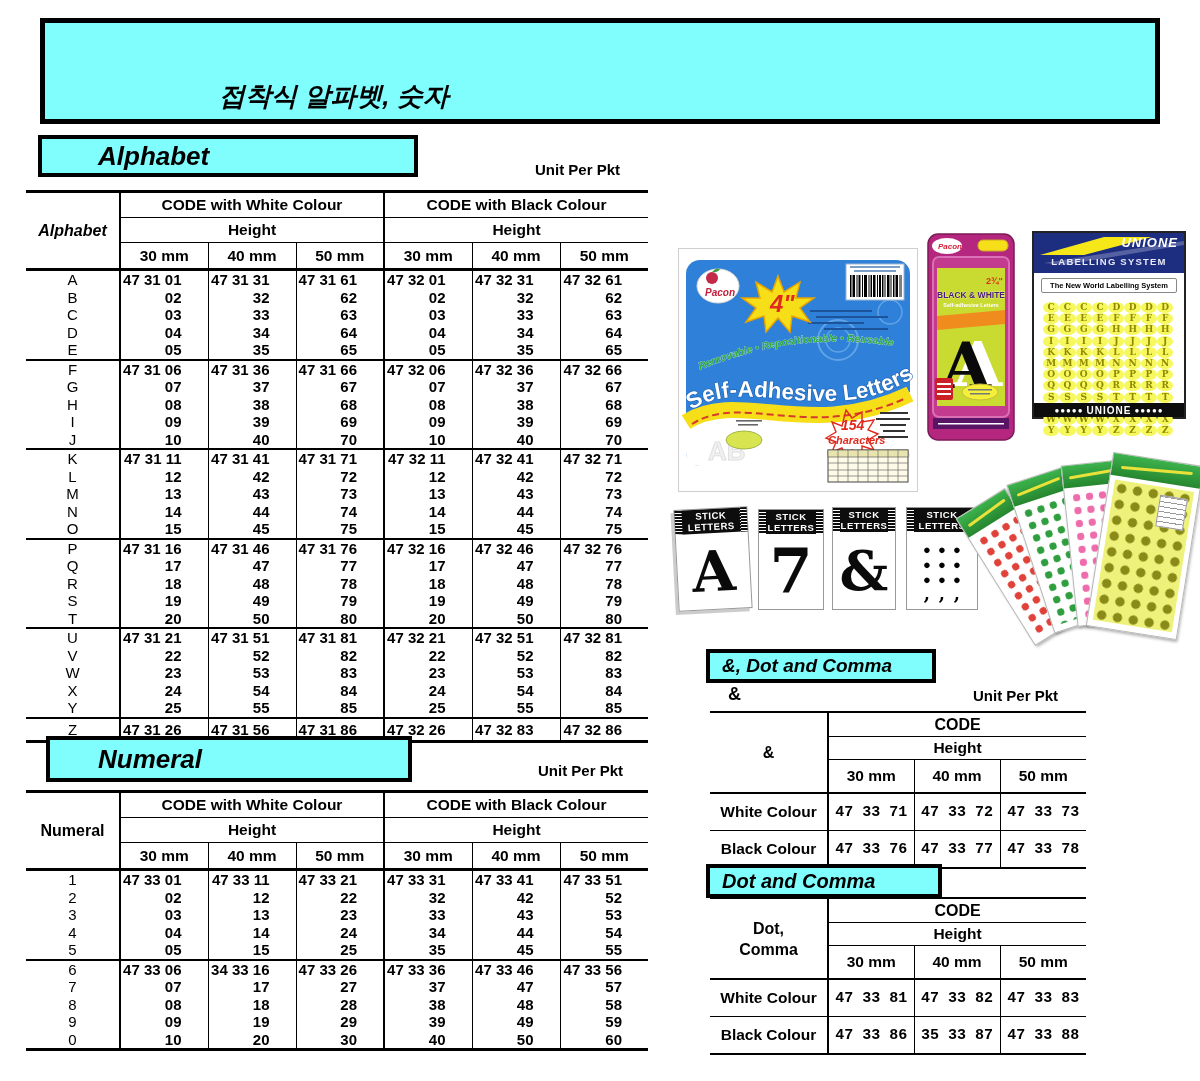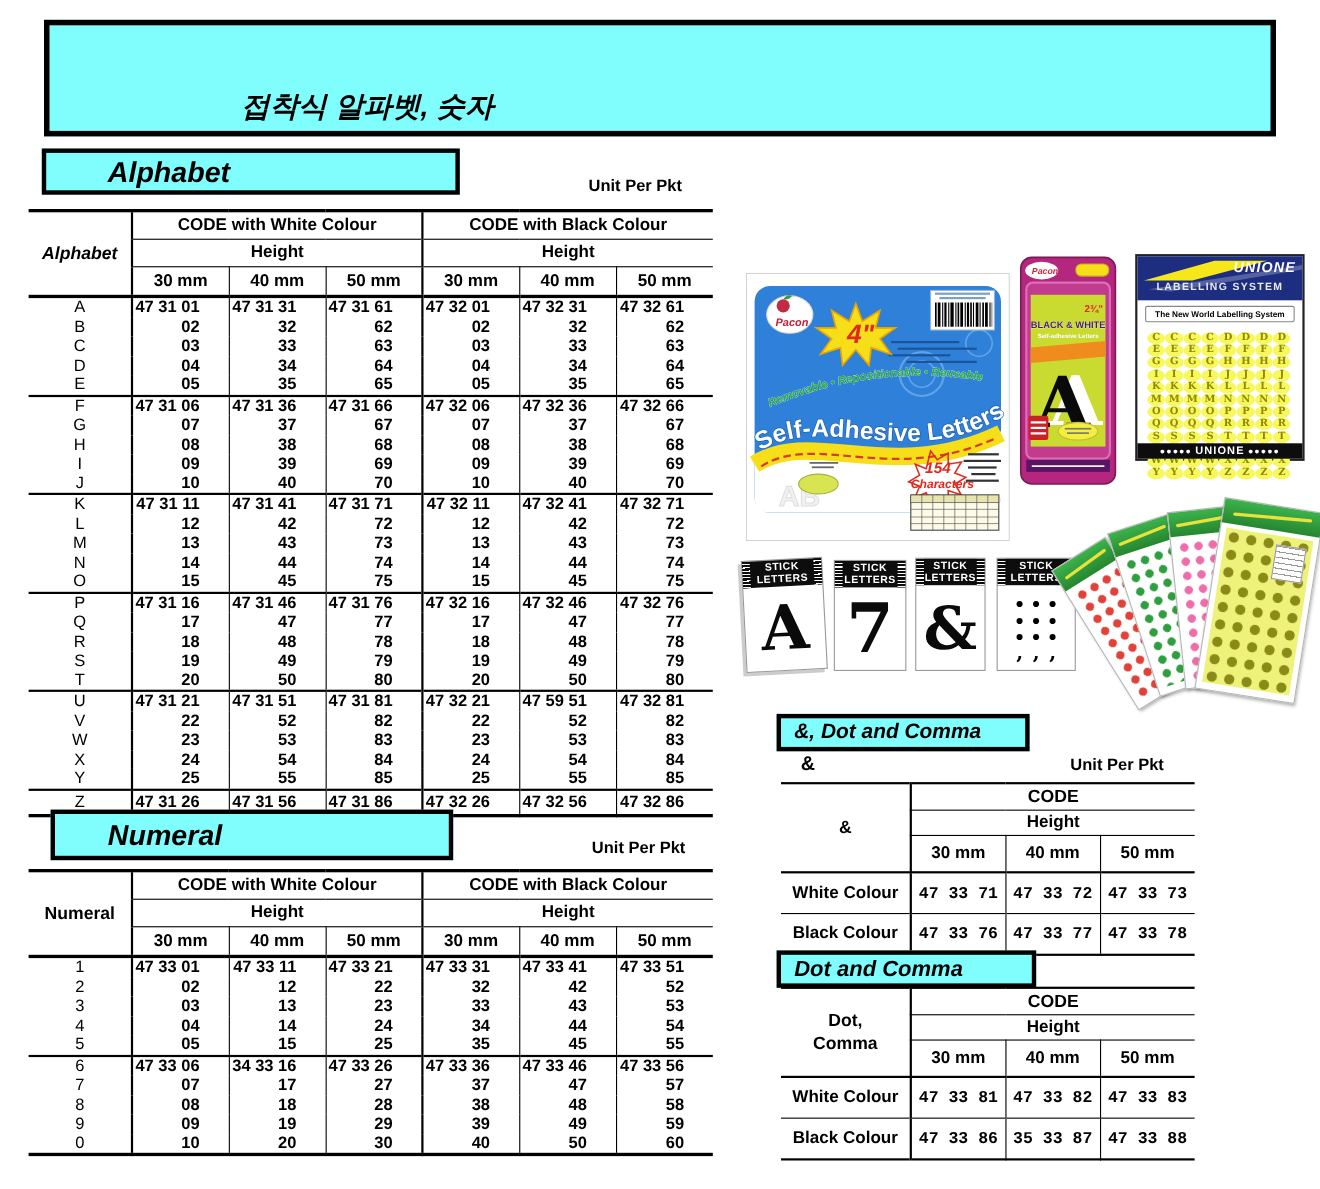--- a/index.html
+++ b/index.html
@@ -342,21 +342,21 @@
           <td class="cc gb">20</td>
           <td class="cc">50</td>
           <td class="cc">80</td>
         </tr>
         <tr class="grp">
           <td class="lc">U</td>
           <td class="cc gb">47 31 21</td>
           <td class="cc">47 31 51</td>
           <td class="cc">47 31 81</td>
           <td class="cc gb">47 32 21</td>
-          <td class="cc">47 59 51</td>
+          <td class="cc">47 32 51</td>
           <td class="cc">47 32 81</td>
         </tr>
         <tr>
           <td class="lc">V</td>
           <td class="cc gb">22</td>
           <td class="cc">52</td>
           <td class="cc">82</td>
           <td class="cc gb">22</td>
           <td class="cc">52</td>
           <td class="cc">82</td>
@@ -387,21 +387,21 @@
           <td class="cc gb">25</td>
           <td class="cc">55</td>
           <td class="cc">85</td>
         </tr>
         <tr class="grp single">
           <td class="lc">Z</td>
           <td class="cc gb">47 31 26</td>
           <td class="cc">47 31 56</td>
           <td class="cc">47 31 86</td>
           <td class="cc gb">47 32 26</td>
-          <td class="cc">47 32 56</td>
+          <td class="cc">47 32 83</td>
           <td class="cc">47 32 86</td>
         </tr>
       </tbody>
   </table>
 
   <div class="sec-box num-box">
     <span>Numeral</span>
   </div>
   <div class="unit unit2">Unit Per Pkt</div>
 

